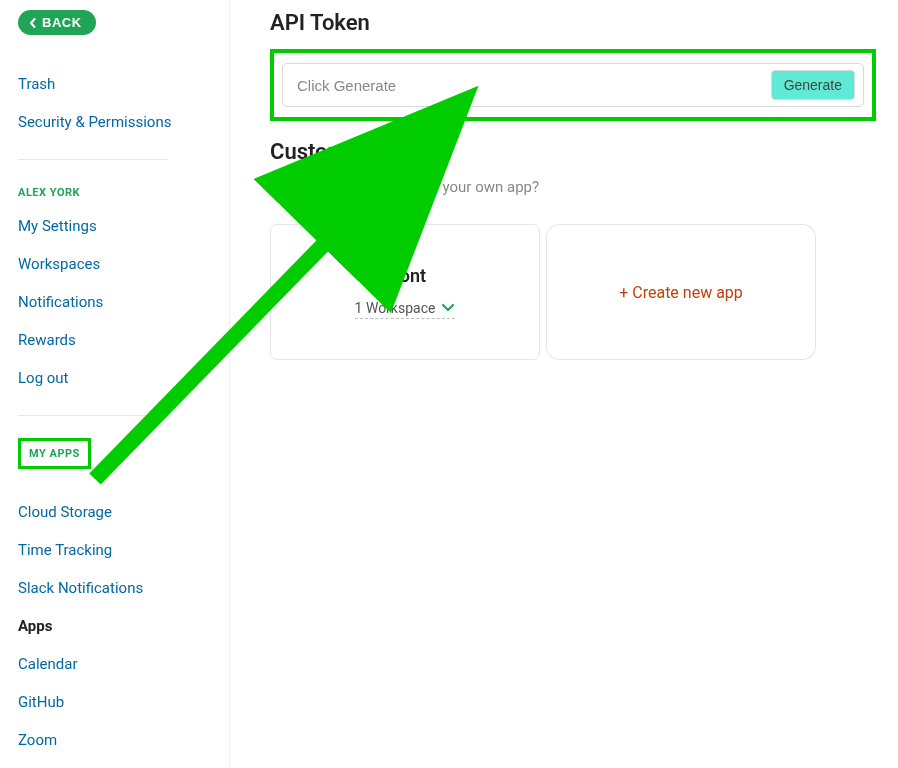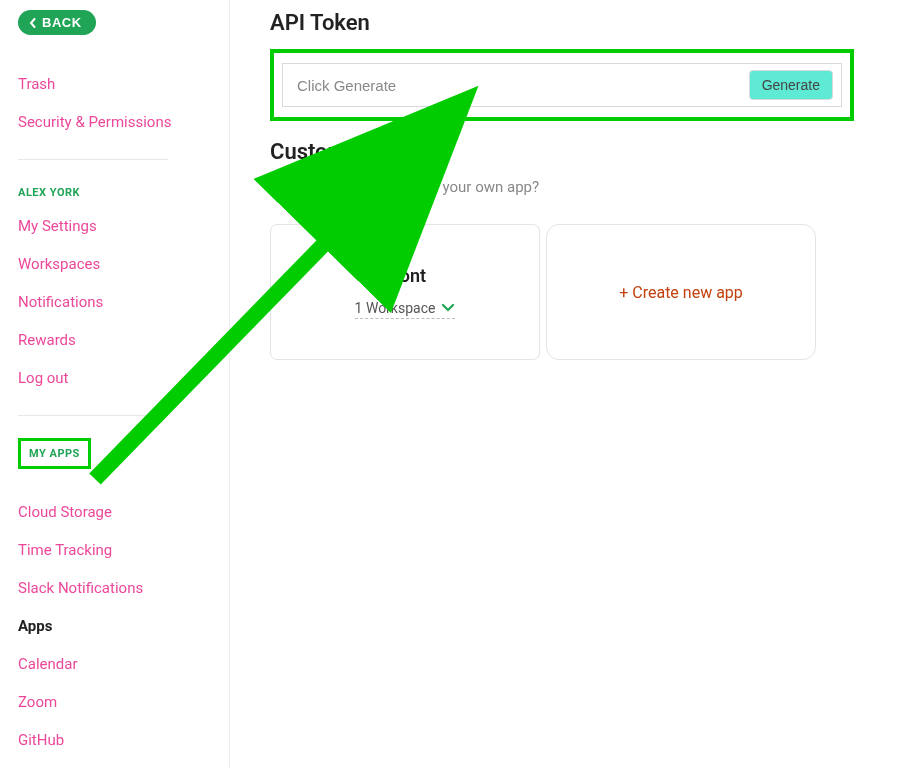--- a/index.html
+++ b/index.html
@@ -30,21 +30,21 @@
       border-radius: 14px;
       padding: 5px 14px 5px 10px;
       font-size: 13px;
       font-weight: 600;
       letter-spacing: 0.5px;
       cursor: pointer;
       margin-bottom: 30px;
     }
     .back-btn svg { margin-right: 4px; }
     .nav-item {
-      color: #ec4899;
+      color: #0369a1;
       font-size: 15px;
       padding: 10px 0;
       cursor: pointer;
     }
     .nav-item.bold { color: #222; font-weight: 700; }
     .divider {
       border: none;
       border-top: 1px solid #e8e8e8;
       margin: 18px 0;
       width: 150px;
@@ -62,38 +62,38 @@
       padding: 6px 8px;
       margin-top: 4px;
       margin-bottom: 24px;
     }
     .main {
       position: absolute;
       left: 230px;
       top: 0;
       width: 668px;
       height: 636px;
-      padding: 10px 44px 0 40px;
+      padding: 10px 22px 0 40px;
     }
     .h-title {
       font-size: 22px;
       font-weight: 600;
       color: #222;
       margin-bottom: 14px;
     }
     .token-row {
       border: 4px solid #00cc00;
       padding: 10px 8px;
       margin-bottom: 18px;
     }
     .token-inner {
       display: flex;
       align-items: center;
       border: 1px solid #d6d9de;
-      border-radius: 0;
+      border-radius: 5px;
       padding: 6px 8px 6px 14px;
       background: #fff;
     }
     .token-input {
       flex: 1;
       border: none;
       outline: none;
       font-size: 15px;
       color: #555;
       background: transparent;
@@ -211,22 +211,22 @@
 
   <div class="myapps-hl">
     <div class="section-header" style="padding:0">MY APPS</div>
   </div>
 
   <div class="nav-item">Cloud Storage</div>
   <div class="nav-item">Time Tracking</div>
   <div class="nav-item">Slack Notifications</div>
   <div class="nav-item bold">Apps</div>
   <div class="nav-item">Calendar</div>
+  <div class="nav-item">GitHub</div>
   <div class="nav-item">Zoom</div>
-  <div class="nav-item">GitHub</div>
 </div>
 
 <div class="main">
   <div class="h-title">API Token</div>
 
   <div class="token-row">
     <div class="token-inner">
       <input class="token-input" type="text" placeholder="Click Generate" style="">
       <button class="gen-btn">Generate</button>
     </div>

